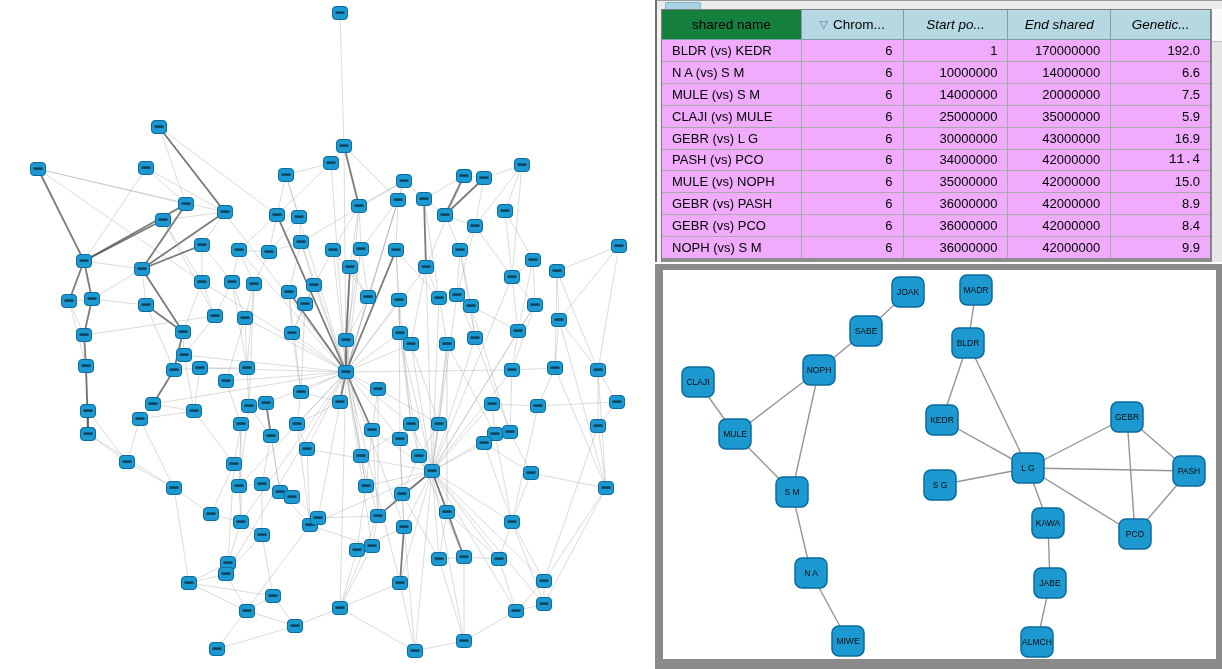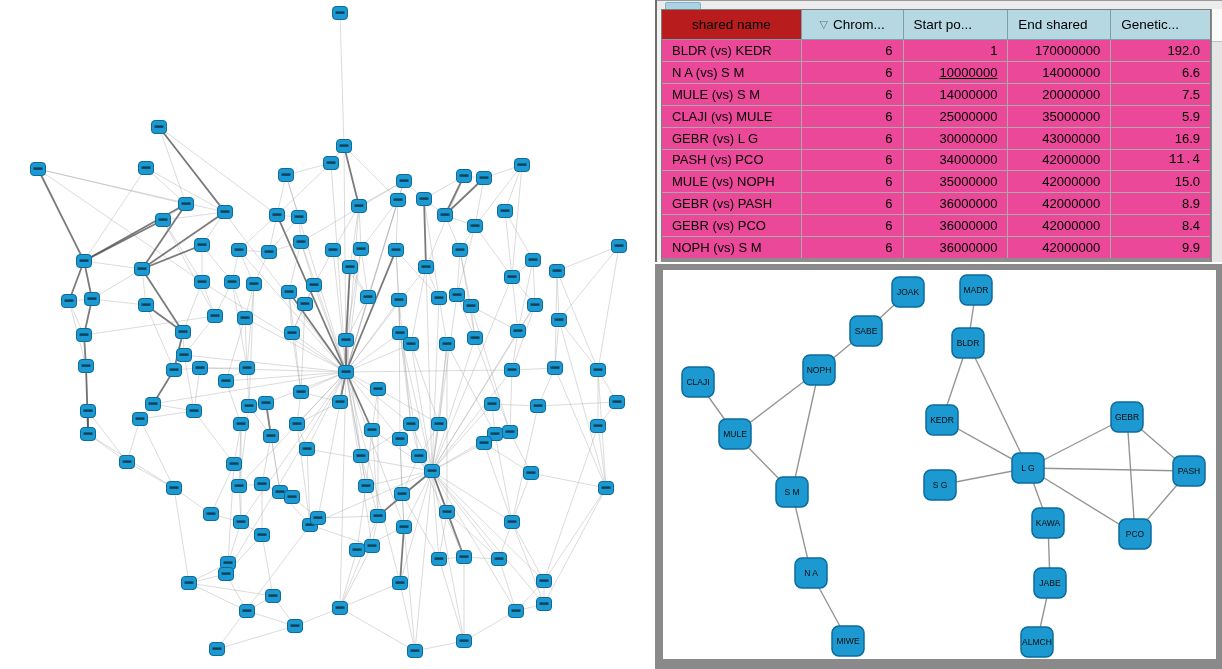--- a/index.html
+++ b/index.html
@@ -17,24 +17,24 @@
              border-top:1px solid #9a9a9a;}
   .panel-tab{position:absolute;left:8px;top:1px;width:34px;height:7px;
              border-radius:2px 2px 0 0;}
   .table-wrap{position:absolute;left:4px;top:9px;right:11px;bottom:0;
               border:1px solid #7d7d7d;border-bottom:4px solid #8c8c8c;
               box-sizing:border-box;display:flex;flex-direction:column;background:#fff;}
   .thead{display:flex;height:30px;flex:0 0 30px;}
   .th{box-sizing:border-box;display:flex;align-items:center;padding:0 10px;
       font-size:13.5px;color:#000;border-right:1px solid #7d9faa;border-bottom:1px solid #7d9faa;}
   .th:last-child{border-right:none;}
-  .th.center{justify-content:center;} .th.right{justify-content:flex-start;}
+  .th.center{justify-content:center;} .th.right{justify-content:center;font-style:italic;}
   .funnel{font-size:11px;color:#49798f;margin-right:5px;line-height:1;}
   .tbody{flex:1;display:flex;flex-direction:column;}
-  .tr{display:flex;flex:1;background:#ec4899;border-bottom:1px solid #a9a9a9;}
+  .tr{display:flex;flex:1;background:#f0abfc;border-bottom:1px solid #a9a9a9;}
   .tr:last-child{border-bottom:none;}
   .td{box-sizing:border-box;display:flex;align-items:center;font-size:13px;color:#000;
       padding:0 10px;border-right:1px solid #a9a9a9;white-space:nowrap;overflow:hidden;}
   .td:last-child{border-right:none;}
   .td.left{justify-content:flex-start;} .td.right{justify-content:flex-end;}
   .right-gutter{position:absolute;right:0;top:9px;width:11px;bottom:0;background:#e6e6e6;
                 border-left:1px solid #8a8a8a;box-sizing:border-box;}
   .gutter-top{height:32px;background:#fafafa;border-bottom:1px solid #c0c0c0;}
 
   
@@ -998,21 +998,21 @@
       </g>
     </svg>
 </div>
 
 <div class="table-panel">
   <div class="top-strip">
     <div class="panel-tab" id="panel-tab" style="background: rgb(169, 211, 227); border: 1px solid rgb(127, 179, 198);"></div>
   </div>
   <div class="table-wrap">
     <div class="thead" id="thead">
-        <div class="th center" style="width: 140px; background: #b91c1c;">
+        <div class="th center" style="width: 140px; background: #15803d;">
           <span>shared name</span>
         </div>
         <div class="th center" style="width: 102px; background: rgb(181, 216, 226);">
           <span class="funnel">▽</span>
           <span>Chrom...</span>
         </div>
         <div class="th right" style="width: 105px; background: rgb(181, 216, 226);">
           <span>Start po...</span>
         </div>
         <div class="th right" style="width: 103px; background: rgb(181, 216, 226);">
@@ -1026,21 +1026,21 @@
         <div class="tr">
           <div class="td left" style="width: 140px;">BLDR (vs) KEDR</div>
           <div class="td right" style="width: 102px;">6</div>
           <div class="td right" style="width: 105px;">1</div>
           <div class="td right" style="width: 103px;">170000000</div>
           <div class="td right" style="width: 99px;">192.0</div>
         </div>
         <div class="tr">
           <div class="td left" style="width: 140px;">N A (vs) S M</div>
           <div class="td right" style="width: 102px;">6</div>
-          <div class="td right" style="width: 105px; text-decoration: underline;">10000000</div>
+          <div class="td right" style="width: 105px;">10000000</div>
           <div class="td right" style="width: 103px;">14000000</div>
           <div class="td right" style="width: 99px;">6.6</div>
         </div>
         <div class="tr">
           <div class="td left" style="width: 140px;">MULE (vs) S M</div>
           <div class="td right" style="width: 102px;">6</div>
           <div class="td right" style="width: 105px;">14000000</div>
           <div class="td right" style="width: 103px;">20000000</div>
           <div class="td right" style="width: 99px;">7.5</div>
         </div>

